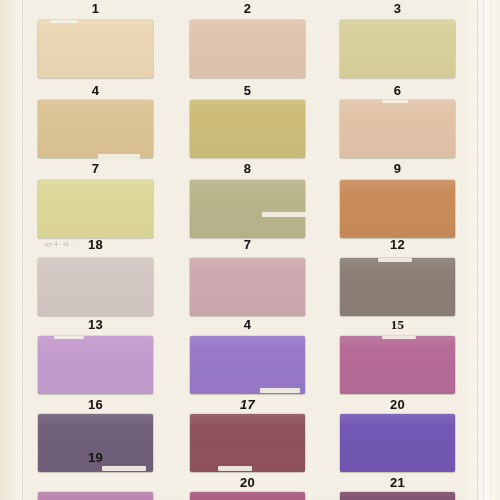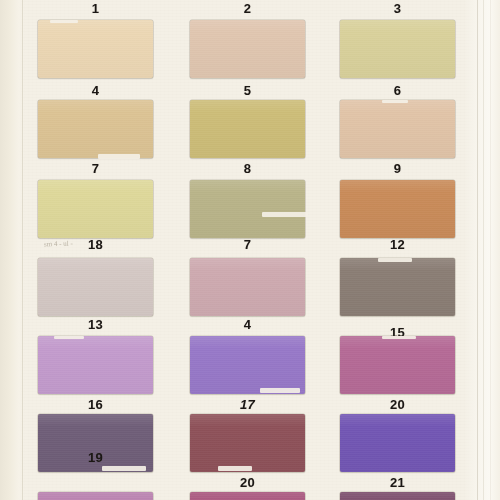--- a/index.html
+++ b/index.html
@@ -219,21 +219,21 @@
       </div>
       <div class="cell" style="left: 38px; top: 0px; width: 115px;">
         <div class="swatch-number" style="top: 318px;">13</div>
         <div class="chip" title="light-lilac #c39bcd" style="top: 336px; left: 0px; width: 115px; height: 58px; background: rgb(195, 155, 205);"></div>
       </div>
       <div class="cell" style="left: 190px; top: 0px; width: 115px;">
         <div class="swatch-number" style="top: 318px;">4</div>
         <div class="chip" title="medium-violet #9778c8" style="top: 336px; left: 0px; width: 115px; height: 58px; background: rgb(151, 120, 200);"></div>
       </div>
       <div class="cell" style="left: 340px; top: 0px; width: 115px;">
-        <div class="swatch-number" style="top: 326px;">15</div>
+        <div class="swatch-number" style="top: 318px; font-family: Liberation Serif, serif;">15</div>
         <div class="chip" title="mauve-pink #b56a96" style="top: 336px; left: 0px; width: 115px; height: 58px; background: rgb(181, 106, 150);"></div>
       </div>
       <div class="cell" style="left: 38px; top: 0px; width: 115px;">
         <div class="swatch-number" style="top: 398px;">16</div>
         <div class="chip" title="deep-plum-grey #6f5e78" style="top: 414px; left: 0px; width: 115px; height: 58px; background: rgb(111, 94, 120);"></div>
       </div>
       <div class="cell" style="left: 190px; top: 0px; width: 115px;">
         <div class="swatch-number" style="top: 398px; font-style: italic;">17</div>
         <div class="chip" title="brick-rose #8e5159" style="top: 414px; left: 0px; width: 115px; height: 58px; background: rgb(142, 81, 89);"></div>
       </div>

